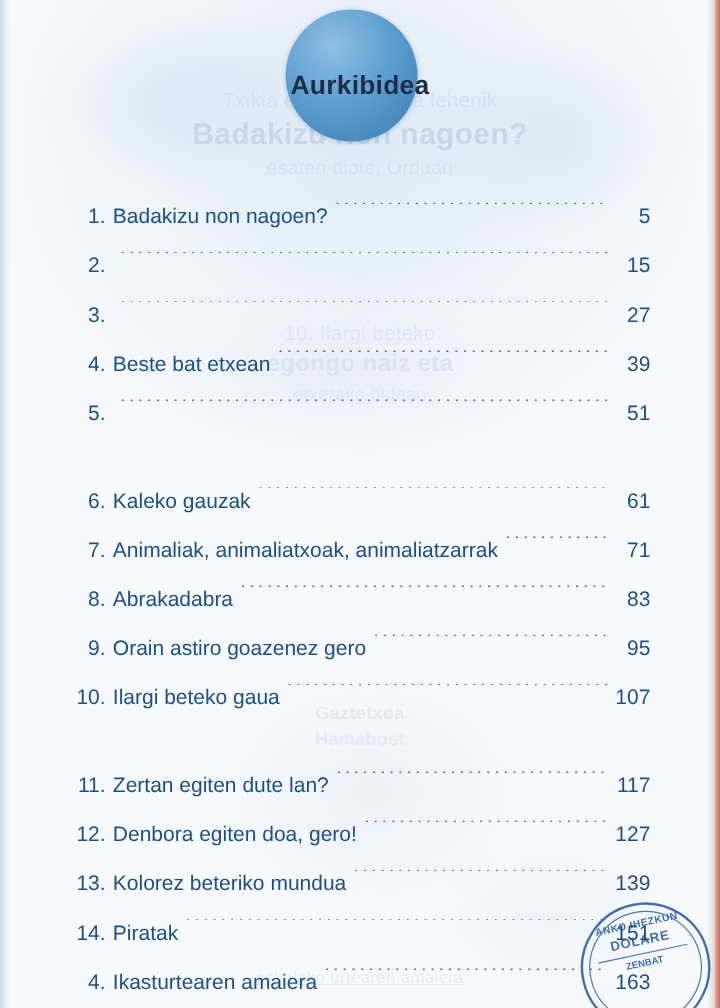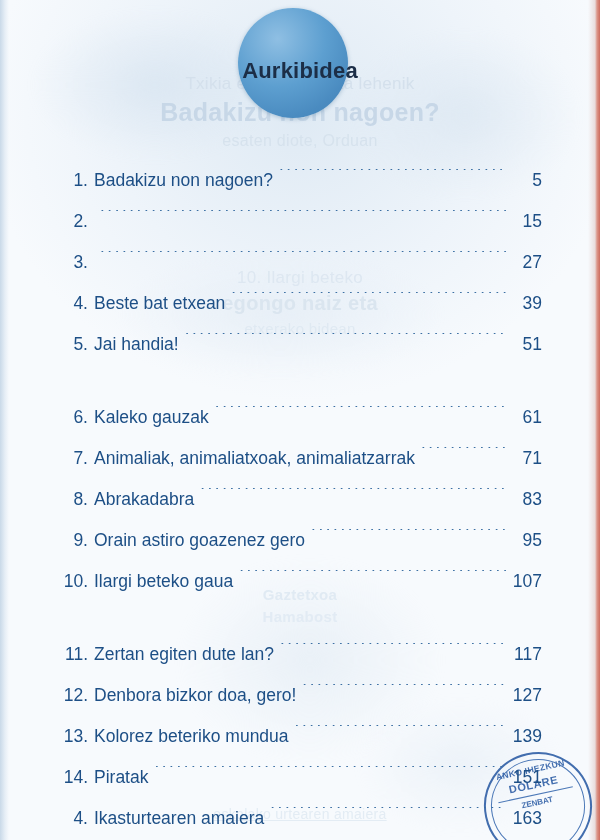--- a/index.html
+++ b/index.html
@@ -273,21 +273,20 @@
       <div class="toc-row">
         <span class="toc-num">4.</span>
         <span class="toc-dot-after-num"></span>
         <span class="toc-title">Beste bat etxean</span>
         <span class="toc-leader"></span>
         <span class="toc-page">39</span>
       </div>
       <div class="toc-row">
         <span class="toc-num">5.</span>
         <span class="toc-dot-after-num"></span>
-        <span class="toc-title">Jai handia!</span>
         <span class="toc-leader"></span>
         <span class="toc-page">51</span>
       </div>
     </div>
 
     <div class="group-gap"></div>
 
     <div class="toc-group">
       <div class="toc-row">
         <span class="toc-num">6.</span>
@@ -332,21 +331,21 @@
       <div class="toc-row">
         <span class="toc-num">11.</span>
         <span class="toc-dot-after-num"></span>
         <span class="toc-title">Zertan egiten dute lan?</span>
         <span class="toc-leader"></span>
         <span class="toc-page">117</span>
       </div>
       <div class="toc-row">
         <span class="toc-num">12.</span>
         <span class="toc-dot-after-num"></span>
-        <span class="toc-title">Denbora bizkor doa, gero!</span>
+        <span class="toc-title">Denbora egiten doa, gero!</span>
         <span class="toc-leader"></span>
         <span class="toc-page">127</span>
       </div>
       <div class="toc-row">
         <span class="toc-num">13.</span>
         <span class="toc-dot-after-num"></span>
         <span class="toc-title">Kolorez beteriko mundua</span>
         <span class="toc-leader"></span>
         <span class="toc-page">139</span>
       </div>

